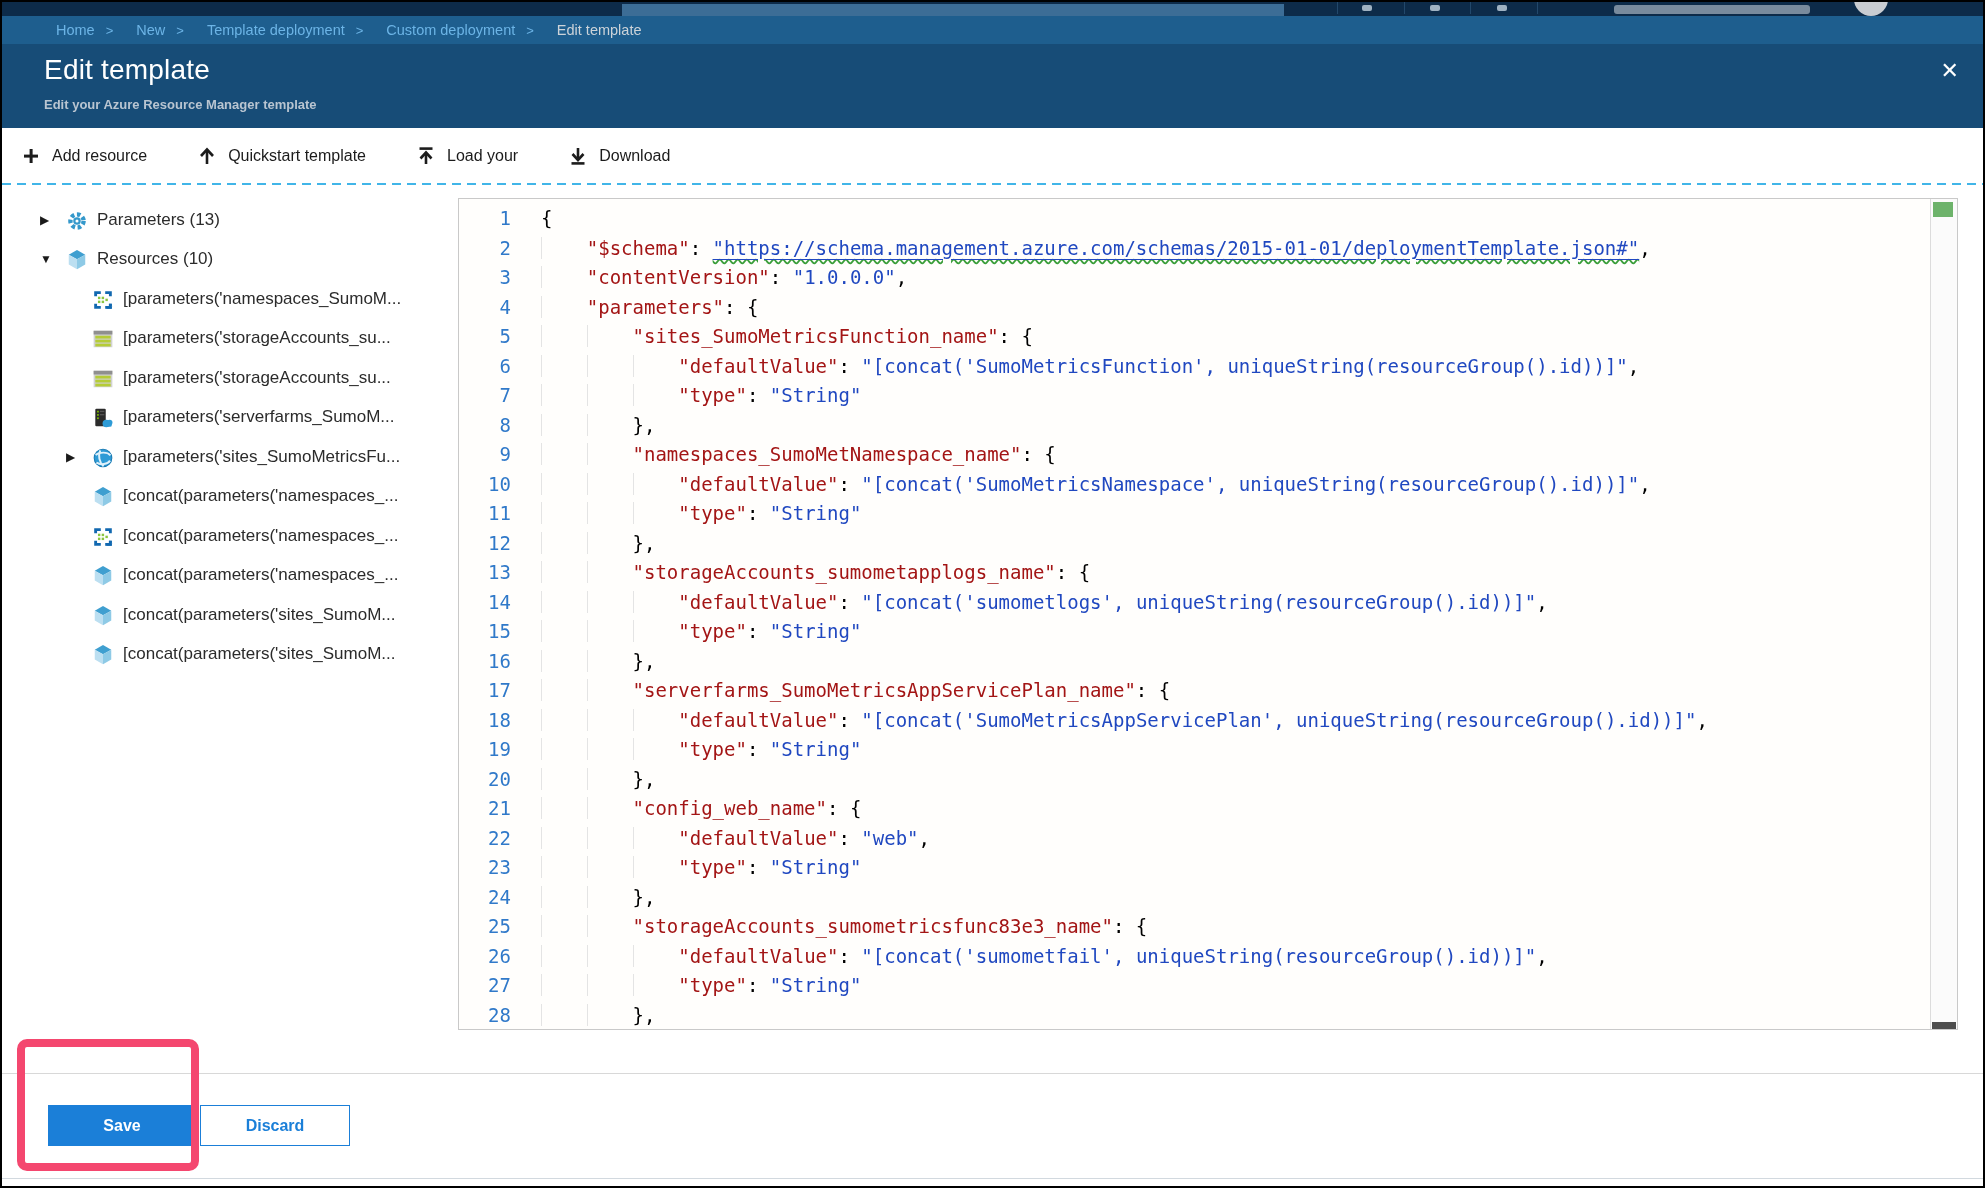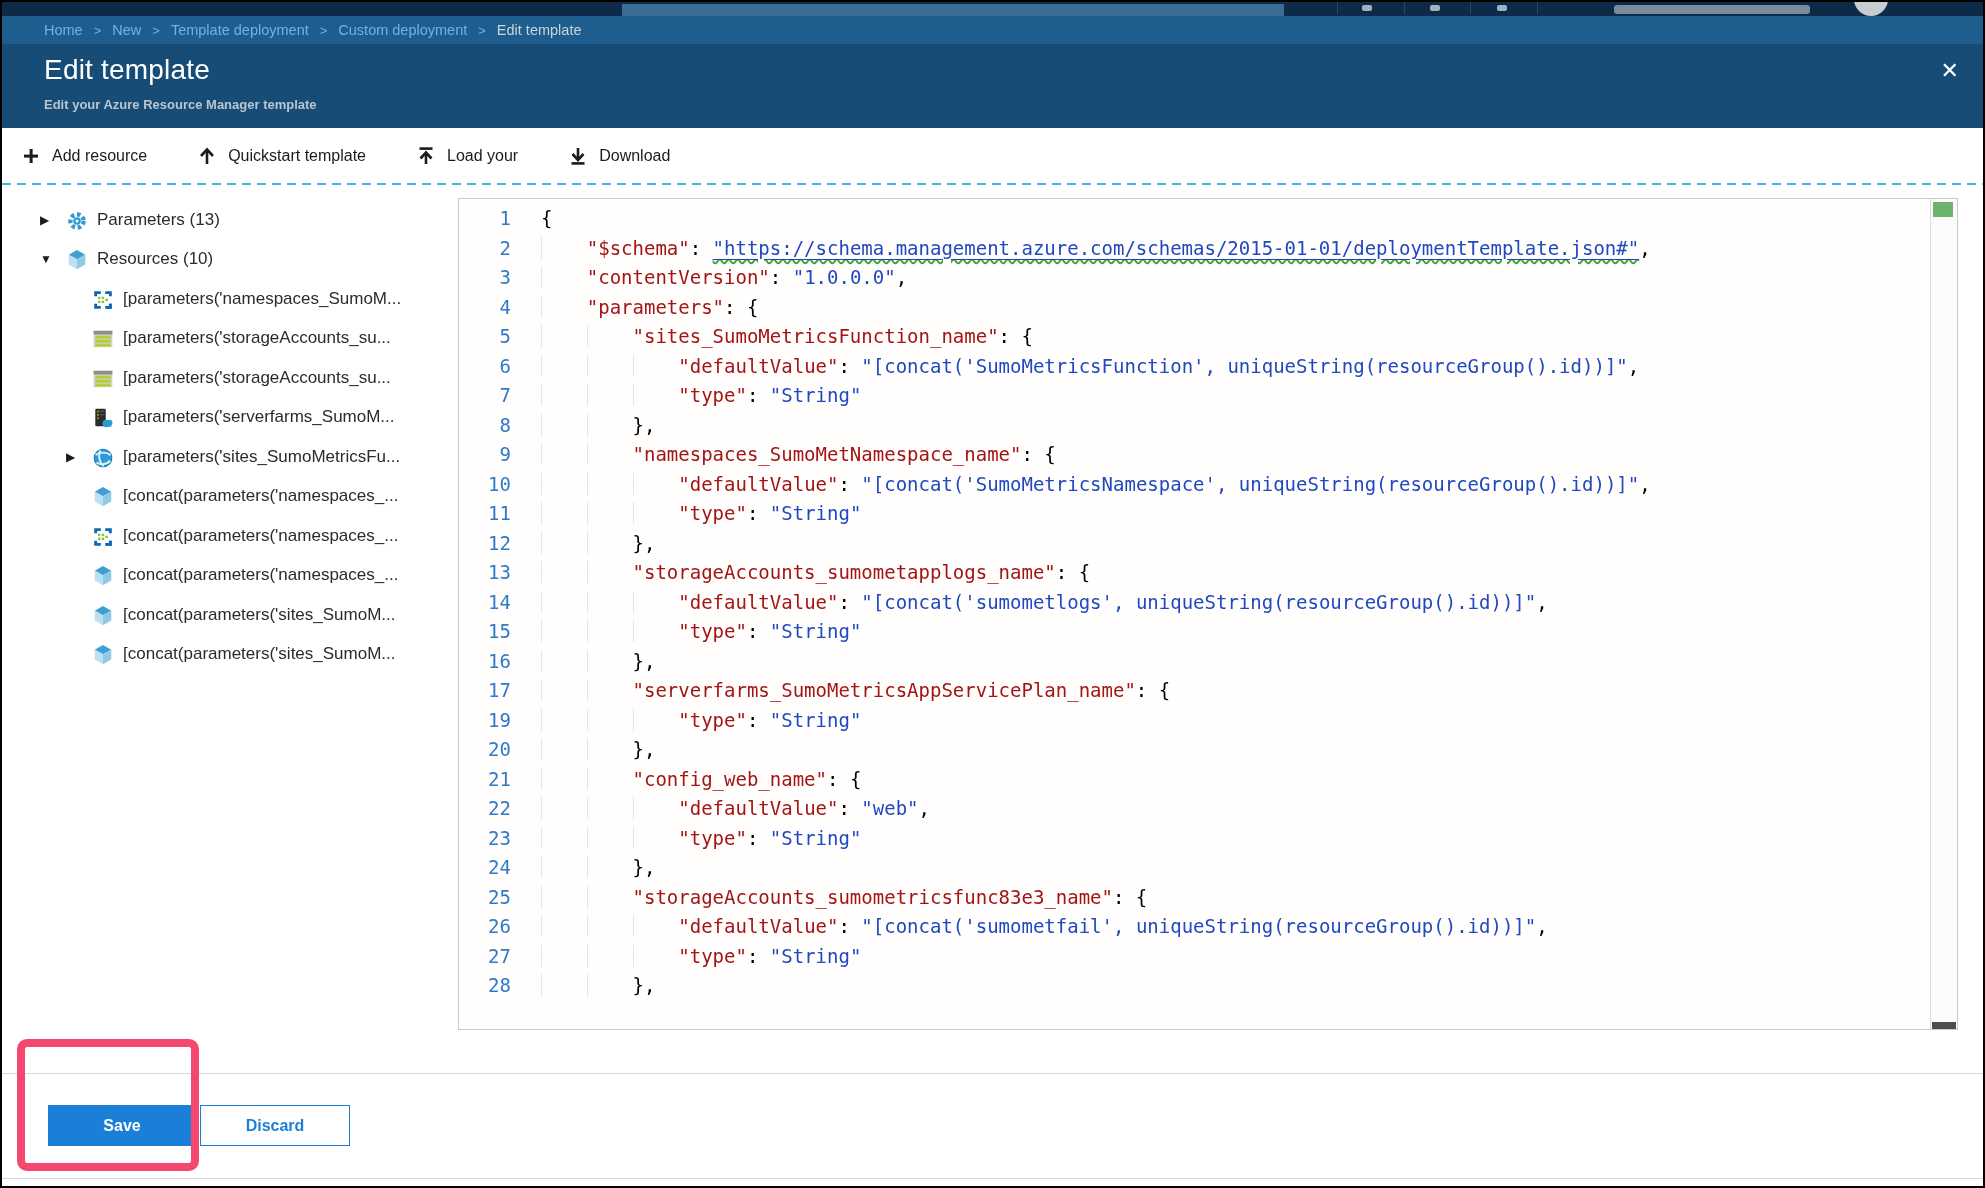--- a/index.html
+++ b/index.html
@@ -11,21 +11,21 @@
   
   .topbar{position:absolute;left:0;top:0;width:100%;height:14px;background:#0d2b49;}
   .search-frag{position:absolute;left:620px;top:2px;width:662px;height:12px;background:#3c6d96;}
   .tsep{position:absolute;top:0;width:1px;height:12px;background:#22486b;}
   .tglyph{position:absolute;top:3px;width:10px;height:6px;background:#9fb2c2;border-radius:2px;}
   .blur-frag{position:absolute;left:1612px;top:3px;width:196px;height:9px;background:#8d9cab;border-radius:3px;opacity:.85;}
   .avatar{position:absolute;left:1852px;top:-20px;width:34px;height:34px;border-radius:50%;background:#c9cdd2;}
   
   .breadcrumb{position:absolute;left:0;top:14px;width:100%;height:28px;background:#1e5e8e;
     display:flex;align-items:center;padding-left:42px;box-sizing:border-box;font-size:14.5px;}
-  .crumb{color:#6cb4e6;cursor:pointer;white-space:nowrap;}
+  .crumb{color:#6cb4e6;cursor:pointer;white-space:nowrap;margin-left:12px;}
   .crumb.current{color:#ccd3d9;cursor:default;}
   .crumb-sep{color:#6cb4e6;margin:0 11px;font-size:13px;}
   
   .blade-header{position:absolute;left:0;top:42px;width:100%;height:84px;background:#174c77;}
   .blade-header h1{position:absolute;left:42px;top:10px;margin:0;color:#ffffff;
     font-size:28px;font-weight:300;letter-spacing:.2px;}
   .subtitle{position:absolute;left:42px;top:53px;color:#b9c5d1;font-size:13px;font-weight:bold;}
   .close{position:absolute;right:24px;top:16px;color:#ffffff;font-size:22px;line-height:22px;cursor:pointer;}
   
   .toolbar{position:absolute;left:0;top:126px;width:100%;height:55px;background:#ffffff;
@@ -362,20 +362,24 @@
         </div>
         <div class="cl">
           <span class="ln">16</span>
           <span class="code"><span class="ig">    </span><span class="ig">    </span><span class="tp">},</span></span>
         </div>
         <div class="cl">
           <span class="ln">17</span>
           <span class="code"><span class="ig">    </span><span class="ig">    </span><span class="tk">"serverfarms_SumoMetricsAppServicePlan_name"</span><span class="tp">: {</span></span>
         </div>
         <div class="cl">
+          <span class="ln">18</span>
+          <span class="code"><span class="ig">    </span><span class="ig">    </span><span class="ig">    </span><span class="tk">"defaultValue"</span><span class="tp">: </span><span class="ts">"[concat('SumoMetricsAppServicePlan', uniqueString(resourceGroup().id))]"</span><span class="tp">,</span></span>
+        </div>
+        <div class="cl">
           <span class="ln">19</span>
           <span class="code"><span class="ig">    </span><span class="ig">    </span><span class="ig">    </span><span class="tk">"type"</span><span class="tp">: </span><span class="ts">"String"</span></span>
         </div>
         <div class="cl">
           <span class="ln">20</span>
           <span class="code"><span class="ig">    </span><span class="ig">    </span><span class="tp">},</span></span>
         </div>
         <div class="cl">
           <span class="ln">21</span>
           <span class="code"><span class="ig">    </span><span class="ig">    </span><span class="tk">"config_web_name"</span><span class="tp">: {</span></span>

